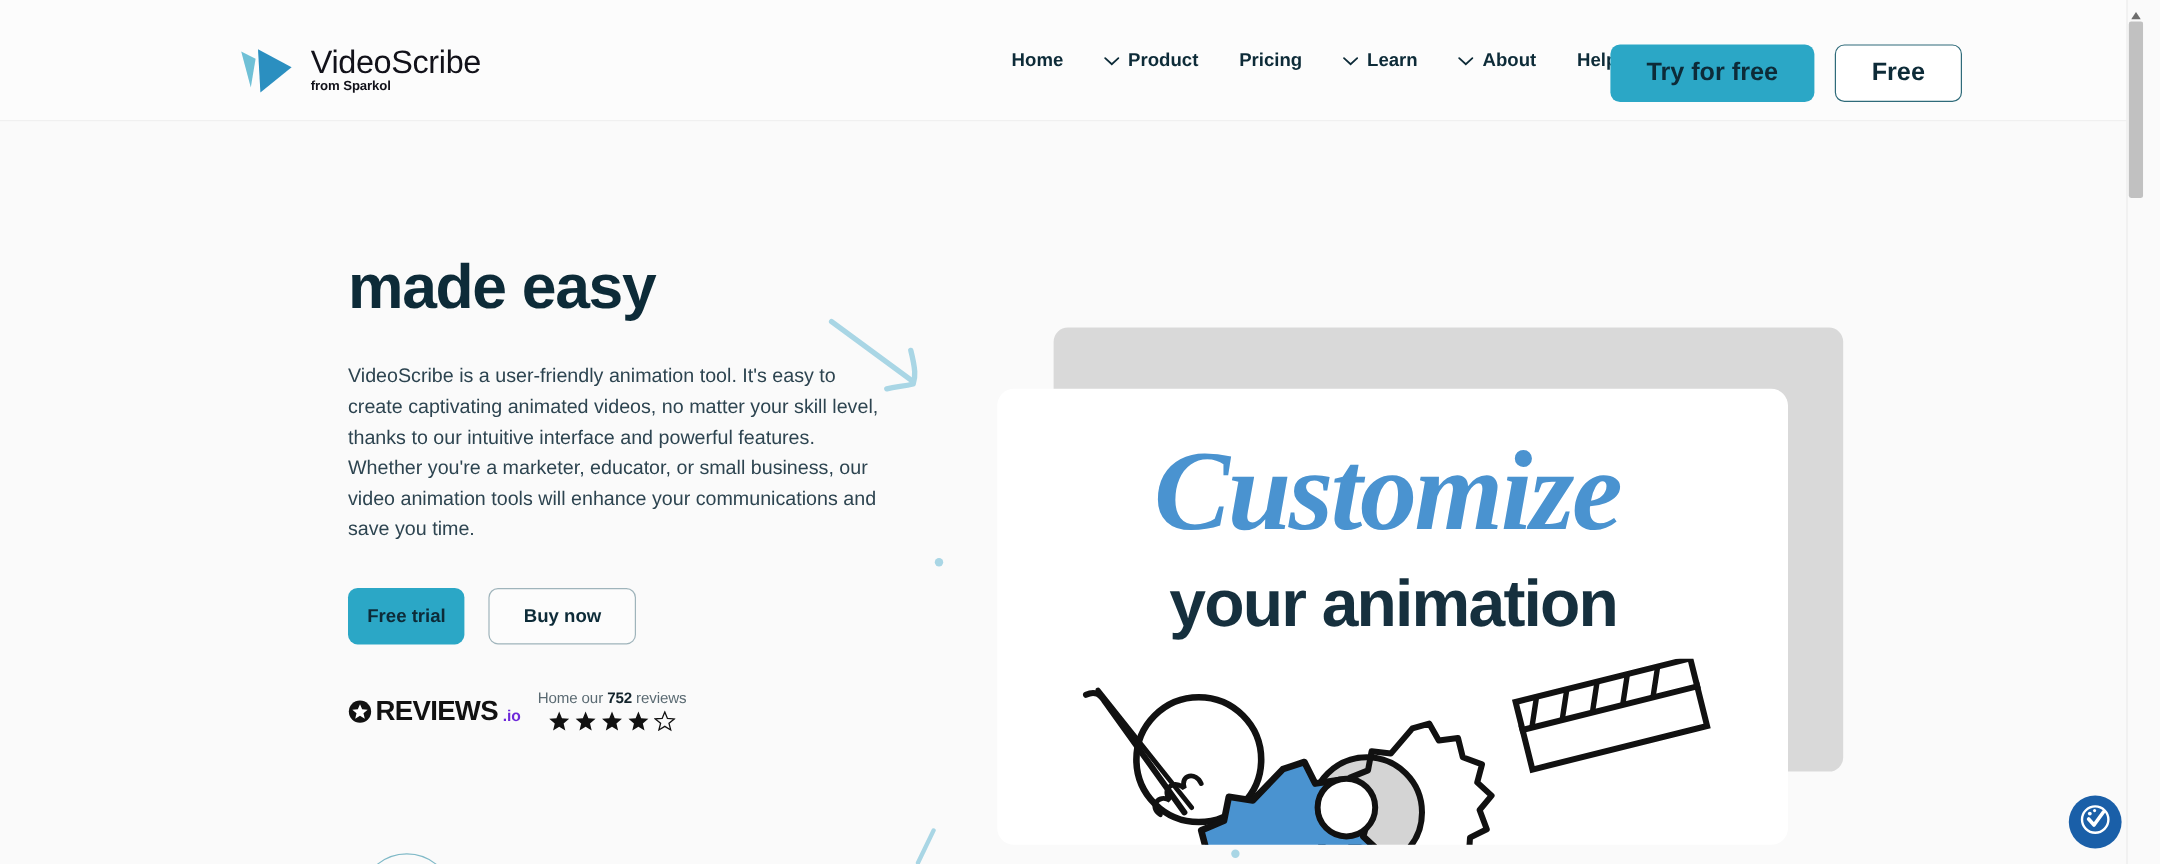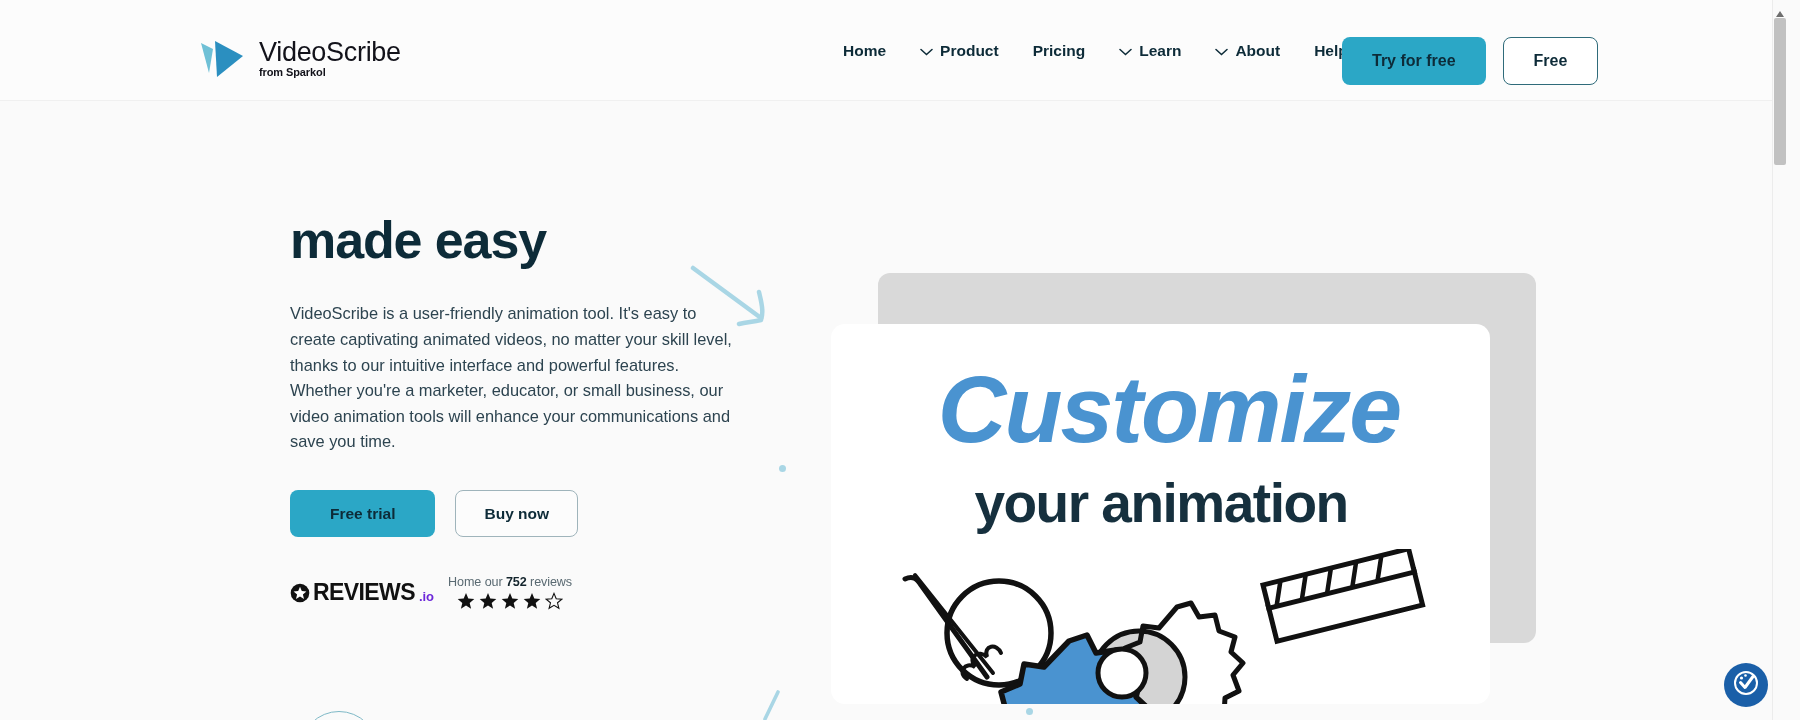--- a/index.html
+++ b/index.html
@@ -82,21 +82,21 @@
   .header-actions {
     position:absolute;
     left:1342px;
     top:37px;
     display:flex;
     align-items:center;
     gap:17px;
   }
   .btn {
     font-family:"Liberation Sans", sans-serif;
-    font-size:16px;
+    font-size:21px;
     font-weight:700;
     border-radius:8px;
     cursor:pointer;
     display:inline-flex;
     align-items:center;
     justify-content:center;
     white-space:nowrap;
   }
   .btn-primary {
     background:#2ba7c6;
@@ -140,21 +140,21 @@
   .hero-cta {
     margin-top:35px;
     display:flex;
     gap:20px;
   }
   .btn-hero-primary {
     background:#2ba7c6;
     color:#0d2b38;
     border:none;
     height:47px;
-    padding:0 40px;
+    padding:0 16px;
     font-size:15.5px;
   }
   .btn-hero-outline {
     background:#fcfcfc;
     color:#0d2b38;
     border:1.5px solid #9fb4bb;
     height:47px;
     padding:0 28px;
     font-size:15.5px;
   }
@@ -233,25 +233,25 @@
     left:0px;
     top:105px;
     width:659px;
     height:380px;
     background:#ffffff;
     border-radius:14px;
     overflow:hidden;
   }
   .word-customize {
     position:absolute;
-    left:68px;
+    left:55px;
     top:38px;
     width:540px;
     text-align:center;
-    font-family:Liberation Sans, sans-serif;
+    font-family:Liberation Serif, serif;
     font-style:italic;
     font-weight:700;
     font-size:95px;
     line-height:1;
     color:#4a93d0;
     letter-spacing:-2px;
   }
   .word-animation {
     position:absolute;
     left:20px;

